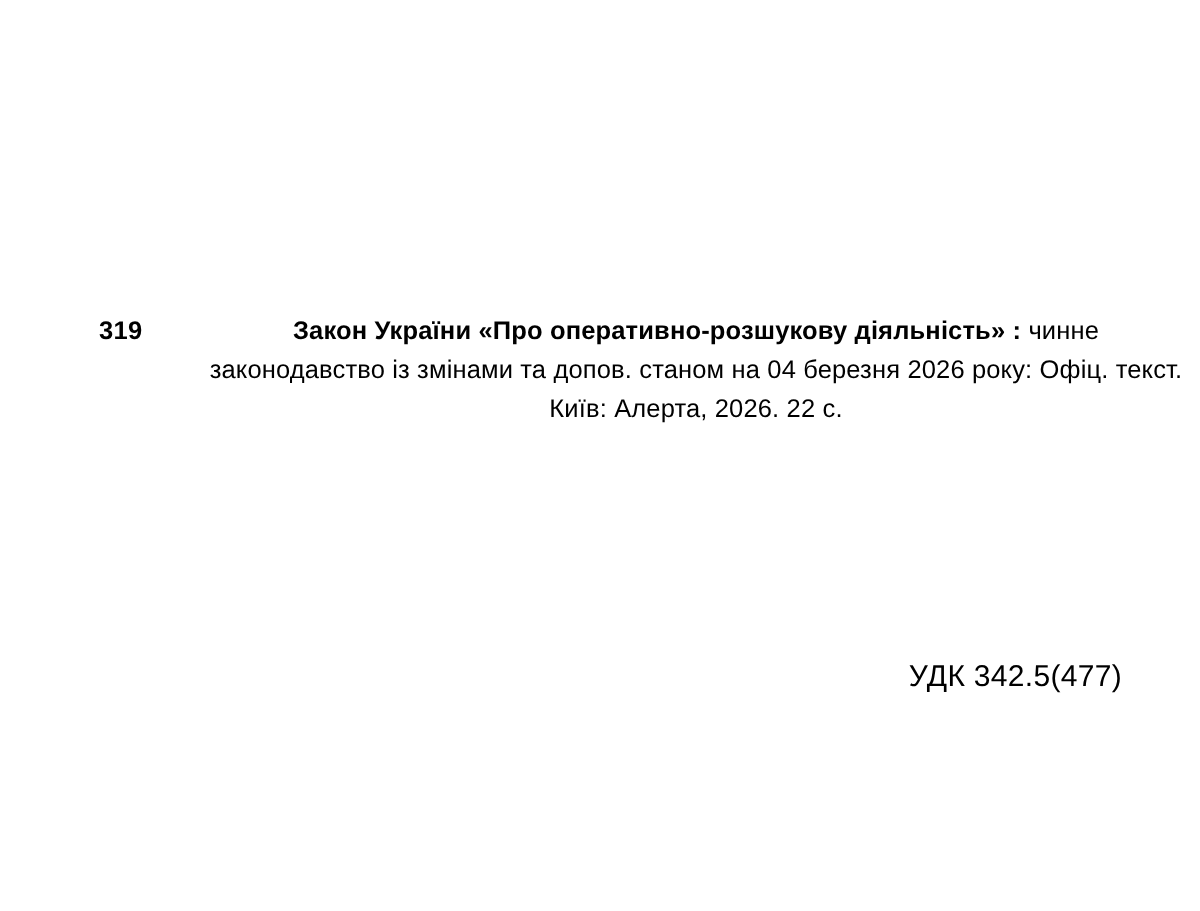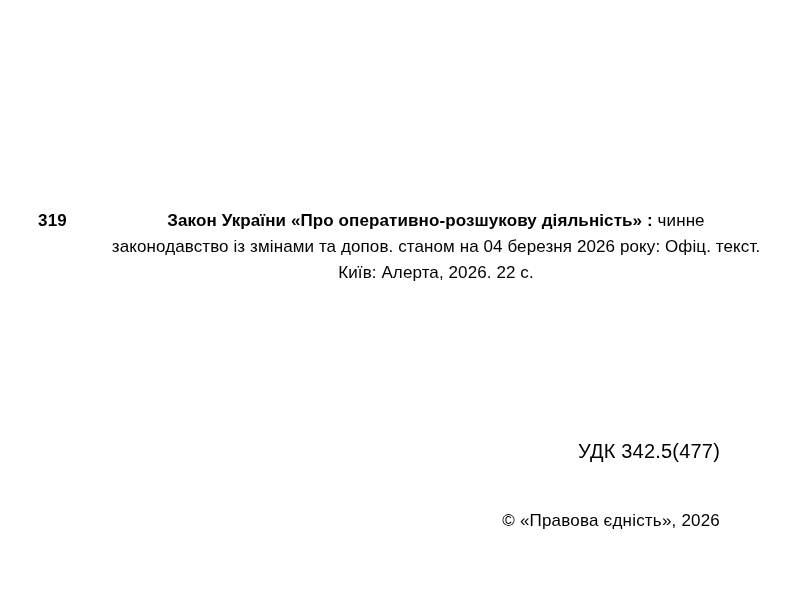--- a/index.html
+++ b/index.html
@@ -12,20 +12,21 @@
     background: #ffffff;
     font-family: "Liberation Sans", sans-serif;
     color: #000000;
     overflow: hidden;
   }
   .page {
     position: relative;
     width: 756px;
     height: 607px;
     box-sizing: border-box;
+    margin-left: 28px;
   }
   .entry {
     position: absolute;
     left: 38px;
     top: 208px;
     width: 726px;
   }
   .entry-row {
     display: flex;
     align-items: flex-start;
@@ -92,15 +93,14 @@
       <div class="entry-body">
         <span class="entry-title">Закон України «Про оперативно-розшукову діяльність»</span><span class="entry-title"> :</span>
         <span class="entry-desc">чинне законодавство із змінами та допов. станом на 04 березня 2026 року: Офіц. текст. Київ: Алерта, 2026. 22 с.</span>
       </div>
     </div>
   </div>
 
 
   <div class="udc">УДК 342.5(477)</div>
 
-  <div class="copyright">© «Правова єдність», 2026</div>
 
 </div>
 
 </body></html>

